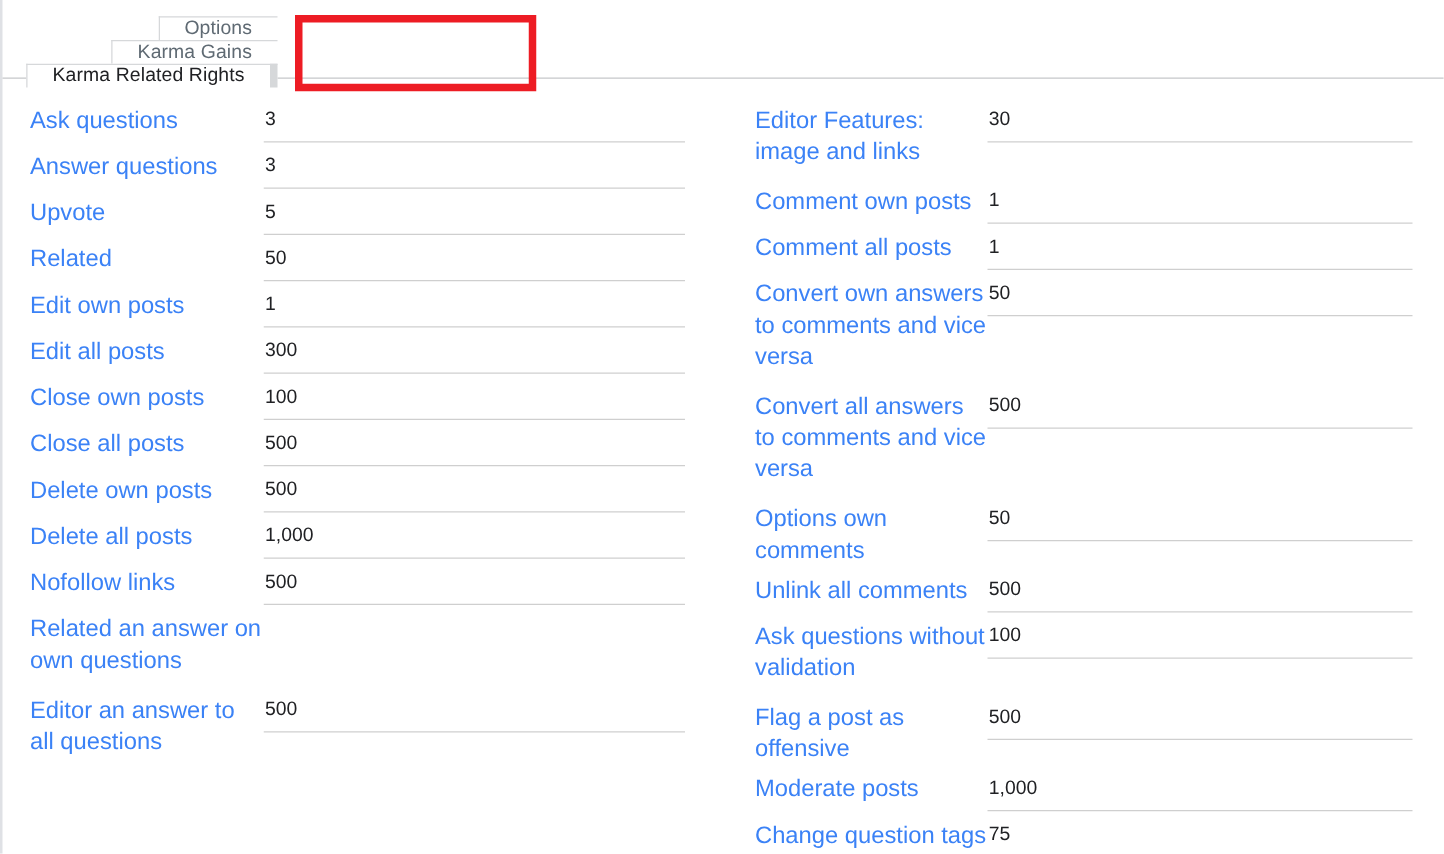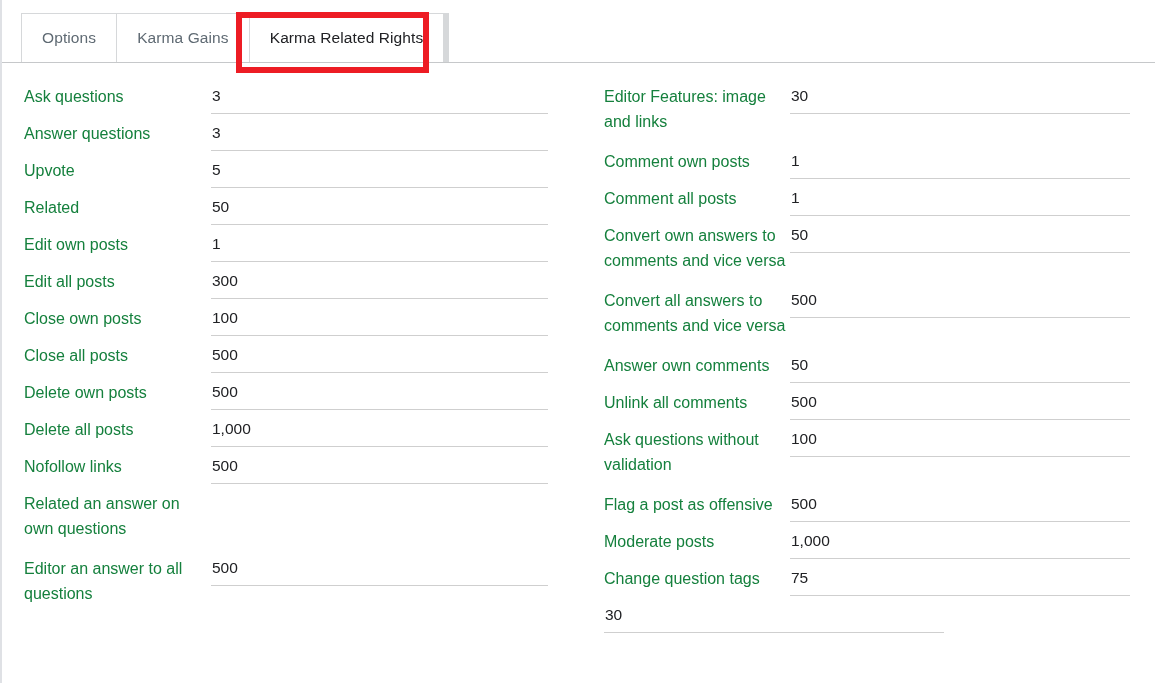--- a/index.html
+++ b/index.html
@@ -31,20 +31,21 @@
     left: 0; top: 0;
     width: 1153px; height: 63px;
     border-bottom: 1px solid #c6c8ca;
   }
   .tabs {
     position: absolute;
     left: 19px; top: 13px;
     height: 49px;
     display: flex;
     align-items: flex-end;
+    flex-direction: column;
   }
   .tab {
     display: flex;
     align-items: center;
     justify-content: center;
     padding: 0 20px;
     font-size: 15.5px;
     letter-spacing: .1px;
     color: #5f6a73;
     background: #fff;
@@ -85,23 +86,23 @@
   .col-left  { width: 580px; padding-left: 22px; padding-top: 16px; }
   .col-right { width: 575px; padding-left: 22px; padding-top: 16px; }
 
   
   .row {
     display: flex;
     align-items: flex-start;
     margin-bottom: 2px;
   }
   .row-label {
-    font-size: 16px;
+    font-size: 19px;
     line-height: 25px;
-    color: #15803d;
+    color: #3b82f6;
     padding-top: 5px;
     flex: 0 0 auto;
   }
   .col-left  .row-label { width: 187px; }
   .col-right .row-label { width: 186px; }
 
   .field {
     flex: 1 1 auto;
     position: relative;
     height: 35px;
@@ -250,21 +251,21 @@
             <input type="text" class="field-value" value="50" style="">
           </div>
         </div>
         <div class="row tall-2">
           <div class="row-label">Convert all answers to comments and vice versa</div>
           <div class="field">
             <input type="text" class="field-value" value="500" style="">
           </div>
         </div>
         <div class="row">
-          <div class="row-label">Answer own comments</div>
+          <div class="row-label">Options own comments</div>
           <div class="field">
             <input type="text" class="field-value" value="50" style="">
           </div>
         </div>
         <div class="row">
           <div class="row-label">Unlink all comments</div>
           <div class="field">
             <input type="text" class="field-value" value="500" style="">
           </div>
         </div>

